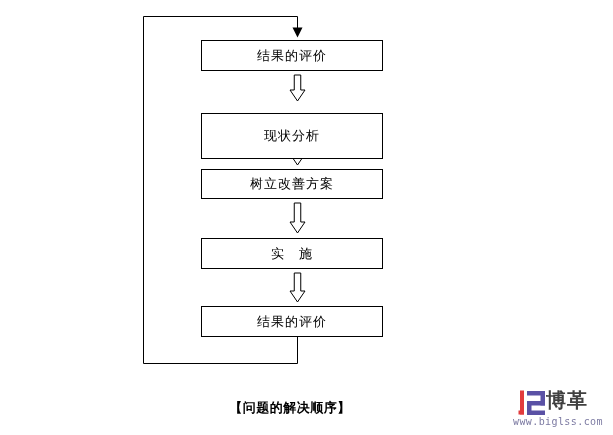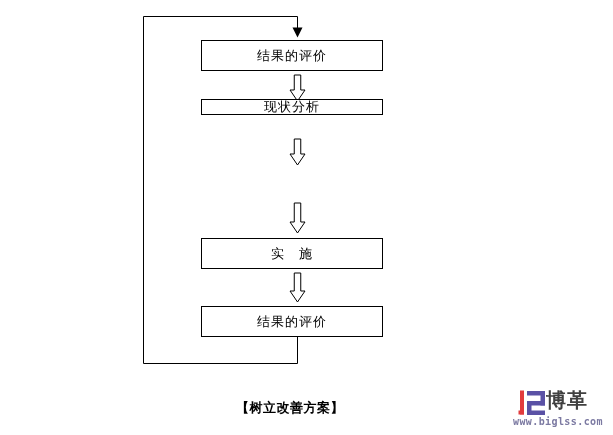--- a/index.html
+++ b/index.html
@@ -18,21 +18,21 @@
     letter-spacing:0.5px;white-space:pre;
   }
   .logo{position:absolute;left:513px;top:388px;width:100px;height:44px;}
   .logo .brand{
     position:absolute;left:33px;top:1px;
     font-size:20px;line-height:22px;font-weight:bold;color:#404040;letter-spacing:1px;white-space:pre;
   }
   .logo .url{
     position:absolute;left:0;top:28px;width:100px;
     font-family:"DejaVu Sans Mono","Liberation Mono",monospace;
-    font-size:10px;font-weight:bold;color:#7C7AA2;letter-spacing:0.4px;white-space:pre;
+    font-size:10px;font-weight:normal;color:#7C7AA2;letter-spacing:0.4px;white-space:pre;
   }
   .logo-icon{position:absolute;left:0;top:0;}
 </style>
 </head>
 <body>
 
 <div class="canvas">
 
   <svg class="overlay" width="613" height="435" viewBox="0 0 613 435" aria-hidden="true">
 
@@ -42,34 +42,37 @@
     <path d="M294.25 75 L300.75 75 L300.75 90 L305 90 L297.5 101 L290 90 L294.25 90 Z" fill="#fff" stroke="#000" stroke-width="1"></path>
     <path d="M294.25 139 L300.75 139 L300.75 154 L305 154 L297.5 165 L290 154 L294.25 154 Z" fill="#fff" stroke="#000" stroke-width="1"></path>
     <path d="M294.25 203 L300.75 203 L300.75 222 L305 222 L297.5 233 L290 222 L294.25 222 Z" fill="#fff" stroke="#000" stroke-width="1"></path>
     <path d="M294.25 273 L300.75 273 L300.75 291 L305 291 L297.5 302 L290 291 L294.25 291 Z" fill="#fff" stroke="#000" stroke-width="1"></path>
   </svg>
 
   <div class="fbox" style="top:40px;height:31px">
     <span>结果的评价</span>
   </div>
 
-  <div class="fbox" style="top:99px;height:16px">
+  <div class="fbox" style="top:113px;height:46px">
     <span>现状分析</span>
   </div>
 
+  <div class="fbox" style="top:169px;height:30px">
+    <span>树立改善方案</span>
+  </div>
 
   <div class="fbox" style="top:306px;height:31px">
     <span>结果的评价</span>
   </div>
 
   <div class="fbox" style="top:238px;height:31px">
     <span>实　施</span>
   </div>
 
-  <div class="caption">【树立改善方案】</div>
+  <div class="caption">【问题的解决顺序】</div>
 
   <div class="logo">
     <svg class="logo-icon" width="34" height="30" viewBox="0 0 34 30" aria-hidden="true">
 
       <g fill="#E23B3D">
         <rect x="7" y="2.5" width="4" height="24"></rect>
         <rect x="5.5" y="22.5" width="5.5" height="4"></rect>
       </g>
 
       <g fill="#5A51A5">

